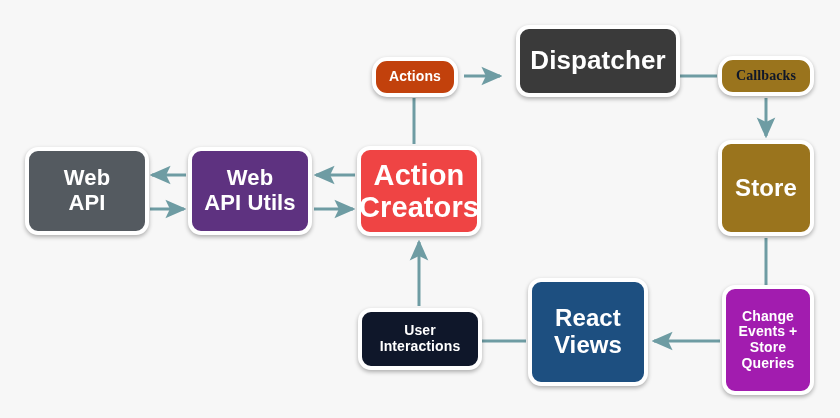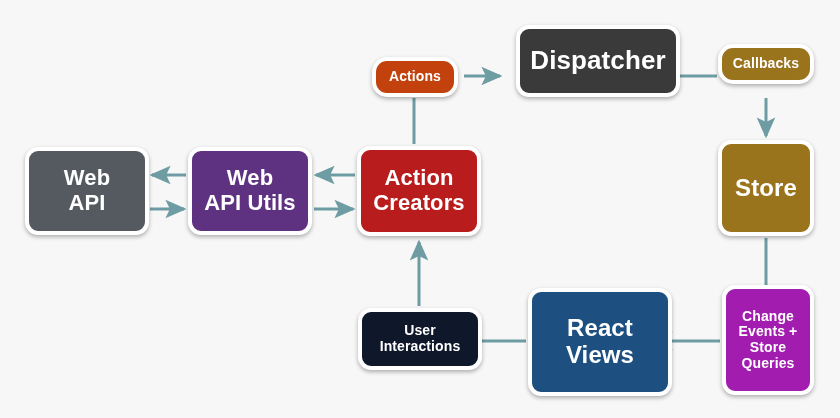--- a/index.html
+++ b/index.html
@@ -85,30 +85,30 @@
     <line x1="314" y1="209" x2="353" y2="209" stroke="#6e9ca3" stroke-width="3" marker-end="url(#arrowhead)"></line>
 
     <line x1="186" y1="175" x2="152" y2="175" stroke="#6e9ca3" stroke-width="3" marker-end="url(#arrowhead)"></line>
 
     <line x1="150" y1="209" x2="184" y2="209" stroke="#6e9ca3" stroke-width="3" marker-end="url(#arrowhead)"></line>
   </svg>
 
   <div id="node-layer">
       <div class="node pill" style="left: 372px; top: 57px; width: 86px; height: 40px; background: #c2410c; font-size: 14px; border-color: rgb(255, 255, 255); color: rgb(255, 255, 255);"><span class="node-label">Actions</span></div>
       <div class="node" style="left: 508px; top: 25px; width: 164px; height: 72px; background: rgb(58, 58, 58); font-size: 26px; border-color: rgb(255, 255, 255); color: rgb(255, 255, 255); margin-left: 8px;"><span class="node-label">Dispatcher</span></div>
-      <div class="node pill" style="left: 718px; top: 44px; width: 96px; height: 40px; background: rgb(154, 116, 29); font-size: 14px; border-color: rgb(255, 255, 255); color: #ffffff;"><span class="node-label">Callbacks</span></div>
+      <div class="node pill" style="left: 718px; top: 56px; width: 96px; height: 40px; background: rgb(154, 116, 29); font-size: 14px; border-color: rgb(255, 255, 255); color: #0f172a; font-family: Liberation Serif, serif;"><span class="node-label">Callbacks</span></div>
       <div class="node" style="left: 718px; top: 140px; width: 96px; height: 96px; background: rgb(154, 116, 29); font-size: 24px; border-color: rgb(255, 255, 255); color: rgb(255, 255, 255);"><span class="node-label">Store</span></div>
       <div class="node" style="left: 722px; top: 285px; width: 92px; height: 110px; background: #a21caf; font-size: 14px; border-color: rgb(255, 255, 255); color: rgb(255, 255, 255);"><span class="node-label">Change
 Events +
 Store
 Queries</span></div>
-      <div class="node" style="left: 528px; top: 288px; width: 144px; height: 108px; background: rgb(29, 79, 128); font-size: 24px; border-color: rgb(255, 255, 255); color: rgb(255, 255, 255);"><span class="node-label">React
+      <div class="node" style="left: 528px; top: 278px; width: 120px; height: 108px; background: rgb(29, 79, 128); font-size: 24px; border-color: rgb(255, 255, 255); color: rgb(255, 255, 255);"><span class="node-label">React
 Views</span></div>
       <div class="node" style="left: 358px; top: 308px; width: 124px; height: 62px; background: #0f172a; font-size: 14px; border-color: rgb(255, 255, 255); color: rgb(255, 255, 255);"><span class="node-label">User
 Interactions</span></div>
-      <div class="node" style="left: 357px; top: 146px; width: 124px; height: 90px; background: #b91c1c; font-size: 22px; border-color: rgb(255, 255, 255); color: rgb(255, 255, 255);"><span class="node-label">Action
+      <div class="node" style="left: 357px; top: 146px; width: 124px; height: 90px; background: #ef4444; font-size: 29px; border-color: rgb(255, 255, 255); color: rgb(255, 255, 255);"><span class="node-label">Action
 Creators</span></div>
       <div class="node" style="left: 188px; top: 147px; width: 124px; height: 88px; background: rgb(94, 50, 128); font-size: 22px; border-color: rgb(255, 255, 255); color: rgb(255, 255, 255);"><span class="node-label">Web
 API Utils</span></div>
       <div class="node" style="left: 25px; top: 147px; width: 124px; height: 88px; background: rgb(84, 90, 96); font-size: 22px; border-color: rgb(255, 255, 255); color: rgb(255, 255, 255);"><span class="node-label">Web
 API</span></div>
     </div>
 </div>
 
 </body></html>

